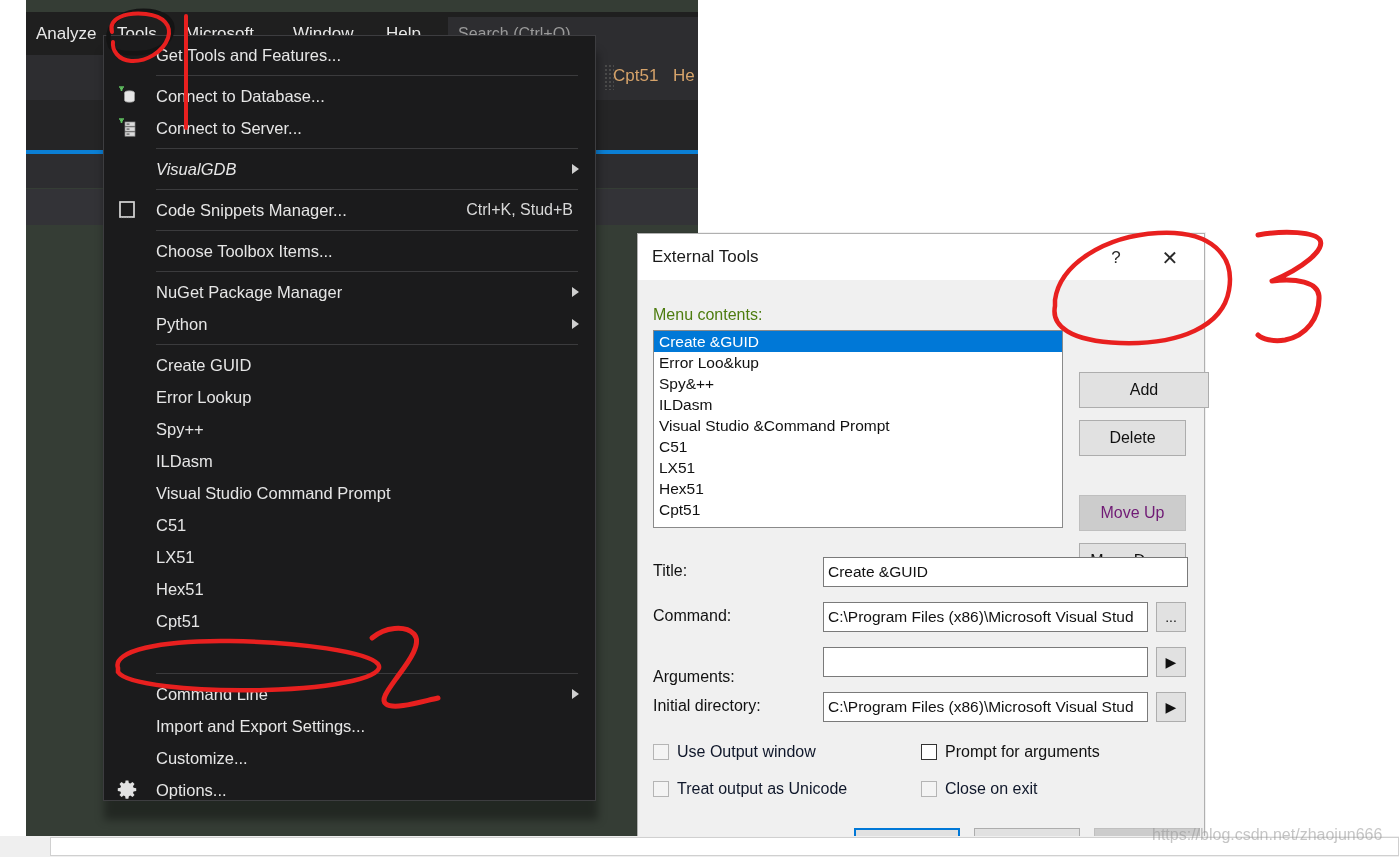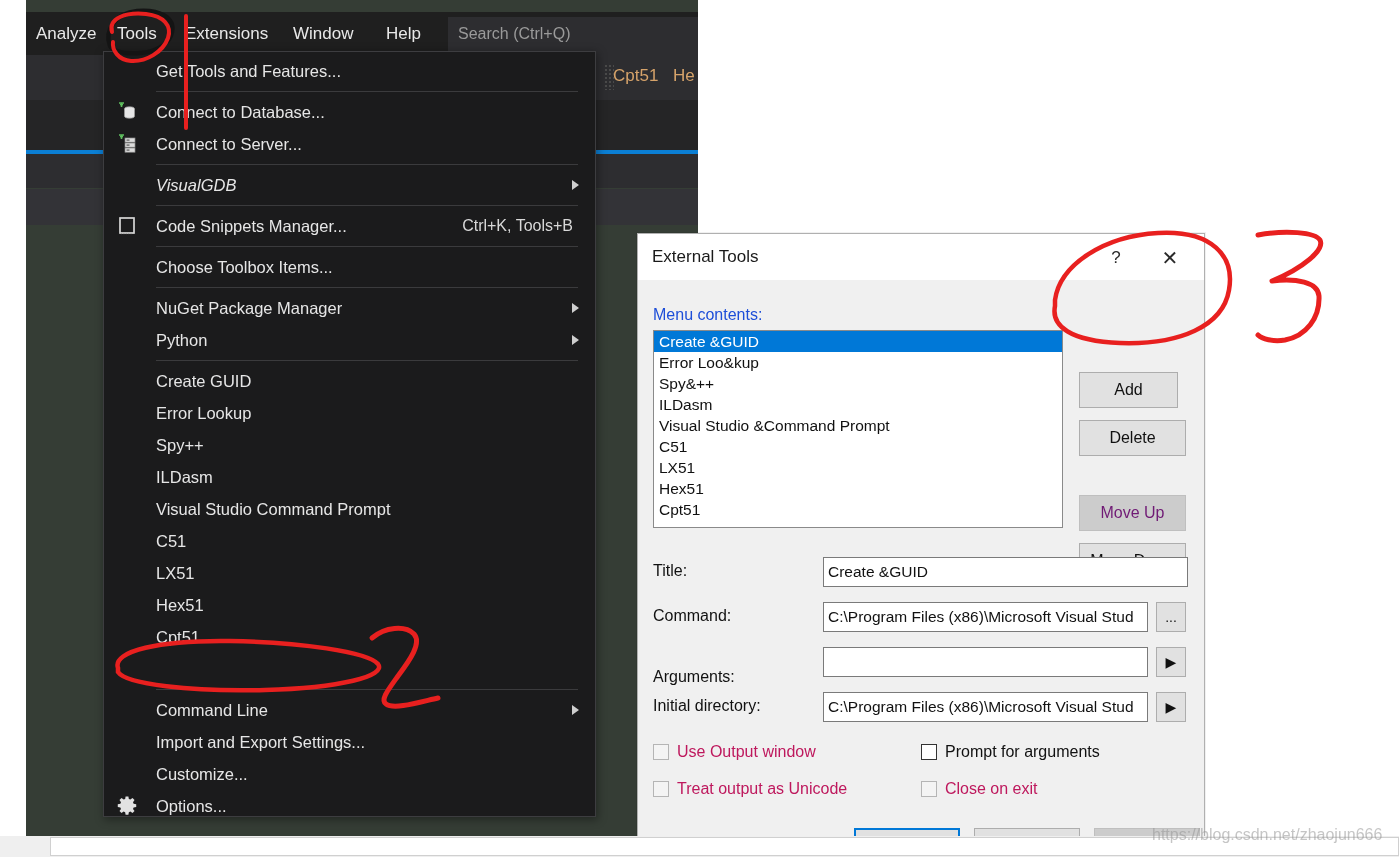--- a/index.html
+++ b/index.html
@@ -43,21 +43,21 @@
   }
   .vs-strip-a { position: absolute; left: 26px; top: 154px; width: 672px; height: 34px; background: #2d2d30; }
   .vs-strip-b { position: absolute; left: 26px; top: 189px; width: 672px; height: 36px; background: #333337; }
 
   
   .menu-shadow {
     position: absolute; left: 104px; top: 52px; width: 494px; height: 768px;
     background: rgba(0,0,0,0.35); filter: blur(4px);
   }
   .menu {
-    position: absolute; left: 103px; top: 51px; width: 493px; height: 766px;
+    position: absolute; left: 103px; top: 35px; width: 493px; height: 766px;
     background: #1b1b1c; border: 1px solid #3d3d40;
   }
   .menu-gutter {
     position: absolute; left: 0; top: 0; width: 44px; height: 100%; background: #1b1b1c;
   }
   .mi {
     position: absolute; left: 0; width: 491px; height: 32px;
     display: flex; align-items: center; cursor: default;
   }
   .mi.sel { background: #3e3e40; }
@@ -94,40 +94,40 @@
     position: absolute; right: 72px; top: 10px; width: 32px; height: 28px;
     font-size: 17px; color: #2a2a2a; text-align: center; line-height: 28px;
   }
   .dlg-close {
     position: absolute; right: 14px; top: 8px; width: 40px; height: 32px;
     text-align: center; line-height: 32px; font-size: 20px; color: #2a2a2a;
   }
   .dlg-body { position: absolute; left: 0; top: 46px; width: 100%; height: 584px; background: #f0f0f0; }
 
   .lbl-menu-contents {
-    position: absolute; left: 15px; top: 26px; font-size: 16px; color: #1d4ed8; white-space: nowrap;
+    position: absolute; left: 15px; top: 26px; font-size: 16px; color: #4d7c0f; white-space: nowrap;
   }
   .listbox {
     position: absolute; left: 15px; top: 50px; width: 410px; height: 198px;
     background: #ffffff; border: 1px solid #8a8a8a; overflow: hidden;
   }
   .lb-item {
     height: 21px; line-height: 21px; padding-left: 5px; font-size: 15.5px; color: #111;
     white-space: nowrap;
   }
   .lb-item.sel { background: #0078d7; color: #ffffff; }
 
   .btn {
     position: absolute; background: #e1e1e1; border: 1px solid #adadad;
     font-size: 16px; color: #111; text-align: center; cursor: default;
   }
   .btn.disabled { color: #701a75; background: #cccccc; border-color: #bfbfbf; }
   .btn.default { border: 2px solid #0078d7; background: #e1e1e1; text-align: right; }
 
-  .btn-add      { left: 441px; top: 92px;  width: 99px; height: 36px; line-height: 34px; }
+  .btn-add      { left: 441px; top: 92px;  width: 130px; height: 36px; line-height: 34px; }
   .btn-delete   { left: 441px; top: 140px; width: 107px; height: 36px; line-height: 34px; }
   .btn-moveup   { left: 441px; top: 215px; width: 107px; height: 36px; line-height: 34px; }
   .btn-movedown { left: 441px; top: 263px; width: 107px; height: 36px; line-height: 34px; }
 
   .frow-label {
     position: absolute; left: 15px; font-size: 16px; color: #111; white-space: nowrap;
   }
   .fld {
     position: absolute; left: 185px; background: #ffffff; border: 1px solid #7a7a7a;
     font-size: 15.5px; color: #111; padding: 0 4px; line-height: 28px; height: 30px;
@@ -140,21 +140,21 @@
     border: 1px solid #adadad; font-size: 14px; text-align: center; line-height: 28px; color: #111;
   }
 
   .cb-row { position: absolute; font-size: 16px; white-space: nowrap; display: flex; align-items: center; }
   .cbox {
     width: 16px; height: 16px; border: 1px solid #333; background: #ffffff;
     display: inline-block; margin-right: 8px; flex: 0 0 auto;
   }
   .cbox.dim { border-color: #b5b5b5; background: #f4f4f4; }
   .cb-text { color: #111; }
-  .cb-text.dim { color: #be185d; }
+  .cb-text.dim { color: #0f172a; }
 
   .btn-ok     { left: 216px; top: 548px; width: 106px; height: 36px; line-height: 32px; }
   .btn-cancel { left: 336px; top: 548px; width: 106px; height: 36px; line-height: 34px; }
   .btn-apply  { left: 456px; top: 548px; width: 106px; height: 36px; line-height: 34px; }
 
   
   .status-strip {
     position: absolute; left: 0; top: 836px; width: 1399px; height: 21px; background: #efefef;
   }
   .status-field {
@@ -173,21 +173,21 @@
 <body>
 
 <div id="root">
 
   <div class="vs-bg"></div>
   <div class="vs-bg-left"></div>
 
   <div class="vs-menubar"></div>
   <div class="vs-menu-item" style="left:36px">Analyze</div>
   <div class="vs-menu-item" style="left:117px">Tools</div>
-  <div class="vs-menu-item" style="left:185px">Extensions</div>
+  <div class="vs-menu-item" style="left:185px">Microsoft</div>
   <div class="vs-menu-item" style="left:293px">Window</div>
   <div class="vs-menu-item" style="left:386px">Help</div>
   <div class="vs-search">Search (Ctrl+Q)</div>
 
   <div class="vs-toolbar-row"></div>
   <div class="vs-doc-tabstrip"></div>
   <div class="vs-tab-grip"></div>
   <div class="vs-tab-label" style="left:613px">Cpt51</div>
   <div class="vs-tab-label" style="left:673px">He</div>
   <div class="vs-accent-line"></div>
@@ -228,21 +228,21 @@
         <span class="mi-label">VisualGDB</span>
         <span class="mi-arrow"></span>
       </div>
       <div class="sep" style="top: 153px;"></div>
       <div class="mi" style="top: 158px;">
         <span class="mi-icon"><svg viewBox="0 0 22 22" width="22" height="22">
             <rect x="4" y="3" width="14" height="15" fill="none" stroke="#d6d6d6" stroke-width="1.7"></rect>
             <path d="M5 18.6 l12 0" stroke="#9a9a9a" stroke-width="1" stroke-dasharray="1 1.4"></path>
           </svg></span>
         <span class="mi-label">Code Snippets Manager...</span>
-        <span class="mi-shortcut">Ctrl+K, Tools+B</span>
+        <span class="mi-shortcut">Ctrl+K, Stud+B</span>
       </div>
       <div class="sep" style="top: 194px;"></div>
       <div class="mi" style="top: 199px;">
         <span class="mi-label">Choose Toolbox Items...</span>
       </div>
       <div class="sep" style="top: 235px;"></div>
       <div class="mi" style="top: 240px;">
         <span class="mi-label">NuGet Package Manager</span>
         <span class="mi-arrow"></span>
       </div>

